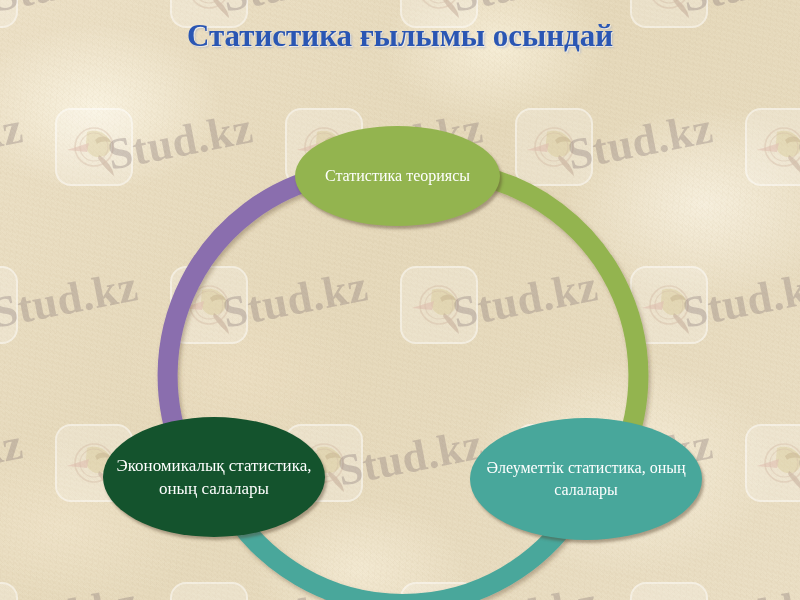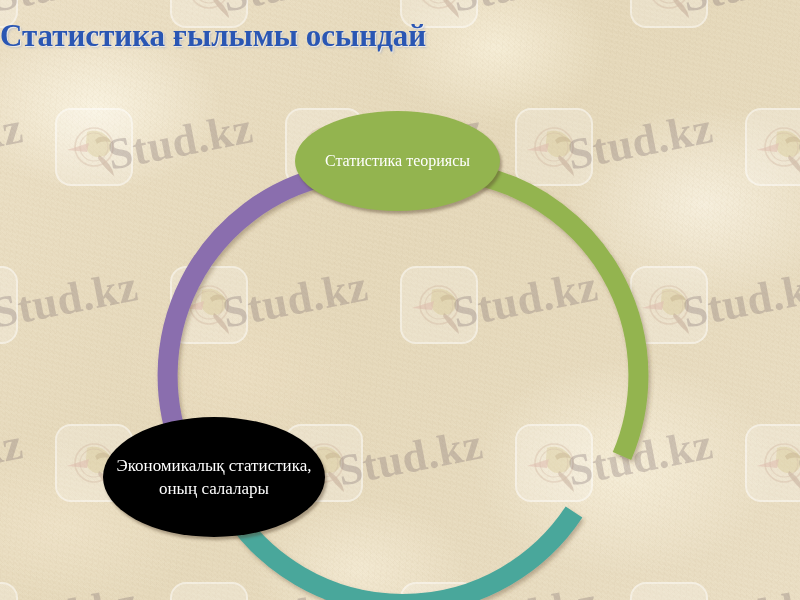--- a/index.html
+++ b/index.html
@@ -67,21 +67,21 @@
     border: 2px solid rgba(255,255,255,.40);
     overflow: hidden;
   }
   .wm-logo svg { position:absolute; left:0; top:0; }
 
   
   .title {
     position: absolute;
     left: 0; right: 0;
     top: 16px;
-    text-align: left;
+    text-align: center;
     font-family: "Liberation Serif", "DejaVu Serif", serif;
     font-size: 31px;
     font-weight: 700;
     line-height: 1.32;
     color: #2a56b3;
     text-shadow: 1px 1px 0 rgba(255,255,255,.55), 2px 2px 2px rgba(120,140,190,.30);
     z-index: 40;
   }
 
   
@@ -96,27 +96,27 @@
     text-align: center;
     border-radius: 50%;
     color: #ffffff;
     font-family: "Liberation Serif", "DejaVu Serif", serif;
     z-index: 20;
     box-shadow: 2px 3px 3px rgba(80,62,40,.42);
   }
   .node span { display: block; padding: 0 10px; }
 
   .node-top {
-    left: 295px; top: 111px; width: 205px; height: 100px;
+    left: 295px; top: 126px; width: 205px; height: 100px;
     background: #93b44f;
     font-size: 16px; line-height: 1.34;
   }
   .node-left {
     left: 103px; top: 417px; width: 222px; height: 120px;
-    background: #000000;
+    background: #14532d;
     font-size: 17px; line-height: 1.36;
   }
   .node-right {
     left: 470px; top: 418px; width: 232px; height: 122px;
     background: #48a79b;
     font-size: 16px; line-height: 1.36;
   }
   .node-center {
     left: 253px; top: 270px; width: 305px; height: 140px;
     background: #bf4a4a;
@@ -476,15 +476,18 @@
   </svg>
 
   <div class="node node-top">
     <span>Статистика теориясы</span>
   </div>
 
   <div class="node node-left">
     <span>Экономикалық статистика, оның салалары</span>
   </div>
 
+  <div class="node node-right">
+    <span>Әлеуметтік статистика, оның салалары</span>
+  </div>
 
 
 </div>
 
 </body></html>

